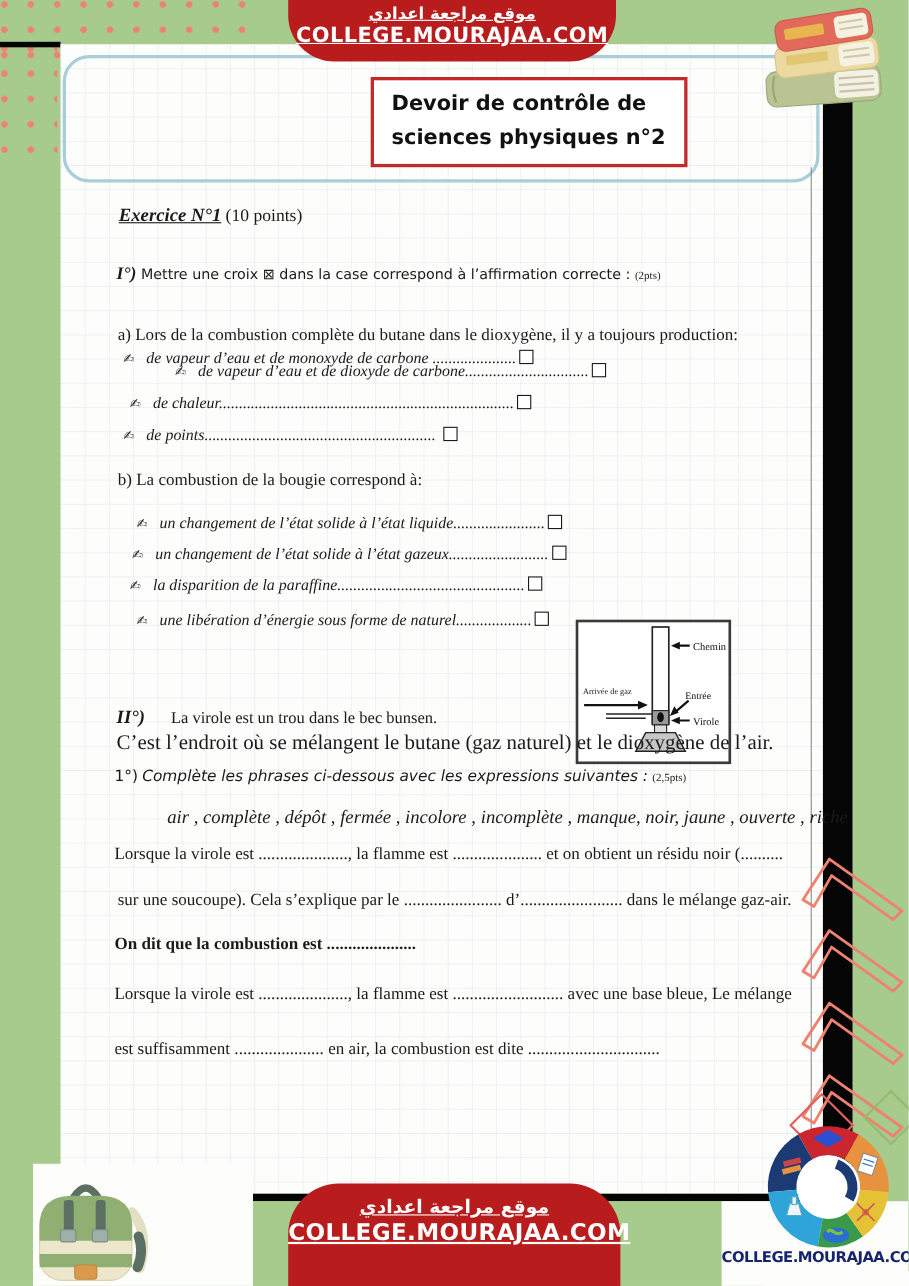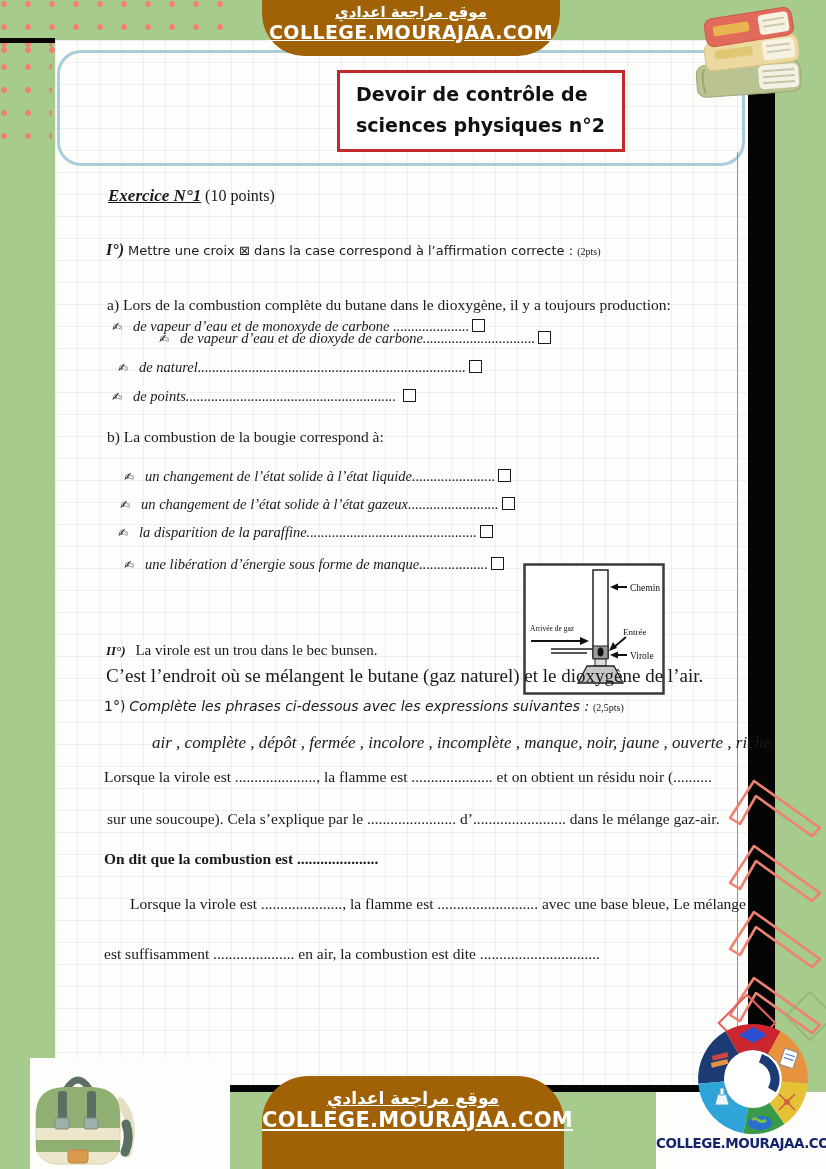--- a/index.html
+++ b/index.html
@@ -16,21 +16,21 @@
         background-image:linear-gradient(to right,rgba(140,170,195,.14) 1px,rgba(0,0,0,0) 1px),
                          linear-gradient(to bottom,rgba(140,170,195,.14) 1px,rgba(0,0,0,0) 1px);
         background-size:22px 22px;}
   .panel{left:57px;top:50px;width:682px;height:110px;border:3px solid #a9cdd9;border-radius:24px;}
   .pline{left:737px;top:152px;width:1px;height:933px;background:#8f8f8f;}
   
   .titlebox{left:337px;top:70px;width:266px;height:70px;background:#fff;border:3px solid #c22a2a;
             font-family:"DejaVu Sans",sans-serif;font-weight:bold;font-size:19px;line-height:31px;
             padding:6px 0 0 16px;color:#111;}
   
-  .banner{background:#a16207;text-align:center;color:#fff;font-family:"DejaVu Sans",sans-serif;font-weight:bold;}
+  .banner{background:#b91c1c;text-align:center;color:#fff;font-family:"DejaVu Sans",sans-serif;font-weight:bold;}
   .banner-top{left:262px;top:0;width:298px;height:56px;border-radius:0 0 42px 42px;}
   .banner-top .ar{display:block;font-size:15px;text-decoration:underline;margin-top:3px;}
   .banner-top .url{display:block;font-size:19px;text-decoration:underline;letter-spacing:.4px;}
   .banner-bot{left:262px;top:1076px;width:302px;height:93px;border-radius:46px 46px 0 0;}
   .banner-bot .ar{display:block;font-size:17px;text-decoration:underline;margin-top:12px;}
   .banner-bot .url{display:block;font-size:21px;text-decoration:underline;letter-spacing:.3px;}
   .footerband{left:0;top:1092px;width:826px;height:77px;background:#a6cb8d;}
   .whitepatch{background:#fdfdfc;}
   
   .t{position:absolute;font-size:15.5px;white-space:nowrap;}
@@ -114,39 +114,39 @@
 
   <div class="t" style="left:107px;top:296px;">a)   Lors de la combustion complète du butane dans le dioxygène, il y a toujours production:</div>
 
   <div class="item" style="left:112px;top:318px;">
     <span class="bullet">✍</span><span>de vapeur d’eau et de monoxyde de carbone .....................</span><span class="cb"></span>
   </div>
   <div class="item" style="left:112px;top:330px;margin-left:47px;">
     <span class="bullet">✍</span><span>de vapeur d’eau et de dioxyde de carbone...............................</span><span class="cb"></span>
   </div>
   <div class="item" style="left:118px;top:359px;">
-    <span class="bullet">✍</span><span>de naturel..........................................................................</span><span class="cb"></span>
+    <span class="bullet">✍</span><span>de chaleur..........................................................................</span><span class="cb"></span>
   </div>
   <div class="item" style="left:112px;top:388px;">
     <span class="bullet">✍</span><span>de points..........................................................</span> <span class="cb"></span>
   </div>
 
   <div class="t" style="left:107px;top:428px;">b)  La combustion de la bougie  correspond à:</div>
 
   <div class="item" style="left:124px;top:468px;">
     <span class="bullet">✍</span><span>un changement de l’état solide à l’état liquide.......................</span><span class="cb"></span>
   </div>
   <div class="item" style="left:120px;top:496px;">
     <span class="bullet">✍</span><span>un changement de l’état solide à l’état gazeux.........................</span><span class="cb"></span>
   </div>
   <div class="item" style="left:118px;top:524px;">
     <span class="bullet">✍</span><span>la disparition de la paraffine...............................................</span><span class="cb"></span>
   </div>
   <div class="item" style="left:124px;top:556px;">
-    <span class="bullet">✍</span><span>une libération d’énergie sous forme de manque...................</span><span class="cb"></span>
+    <span class="bullet">✍</span><span>une libération d’énergie sous forme de naturel...................</span><span class="cb"></span>
   </div>
 
   <svg class="abs" style="left:523px;top:563px;" width="142" height="132" viewBox="0 0 142 132">
     <rect x="1.5" y="1.5" width="139" height="129" fill="#ffffff" stroke="#3a3a3a" stroke-width="2.5"></rect>
     <rect x="70" y="7" width="15" height="88" fill="#fff" stroke="#222" stroke-width="1.5"></rect>
     <rect x="70" y="83" width="15" height="13" fill="#9a9a9a" stroke="#222" stroke-width="1"></rect>
     <ellipse cx="77.5" cy="89" rx="3" ry="4.5" fill="#111"></ellipse>
     <rect x="72" y="96" width="11" height="7" fill="#dcdcdc" stroke="#222" stroke-width="1"></rect>
     <polygon points="55,120 100,120 91,103 64,103" fill="#c6c6c6" stroke="#222" stroke-width="1.3"></polygon>
     <line x1="28" y1="86" x2="70" y2="86" stroke="#222" stroke-width="1.4"></line>
@@ -159,37 +159,37 @@
     <line x1="103" y1="74" x2="90" y2="85" stroke="#111" stroke-width="2"></line>
     <polygon points="86,88 94,85 90,79" fill="#111"></polygon>
     <text x="100" y="72" font-size="9" font-family="Liberation Serif,serif" fill="#111">Entrée</text>
     <line x1="104" y1="92" x2="92" y2="92" stroke="#111" stroke-width="2"></line>
     <polygon points="87,92 95,88.5 95,95.5" fill="#111"></polygon>
     <text x="107" y="96" font-size="9.5" font-family="Liberation Serif,serif" fill="#111">Virole</text>
     <text x="7" y="68" font-size="7.5" font-family="Liberation Serif,serif" fill="#111">Arrivée de gaz</text>
   </svg>
 
   <div class="t" style="left:106px;top:642px;font-size:15px;">
-    <span class="scriptlbl" style="font-size:13px;">II°)</span>
-    <span style="margin-left:6px;">La virole est un trou dans le bec bunsen.</span>
+    <span class="scriptlbl" style="font-size:17px;">II°)</span>
+    <span style="margin-left:20px;">La virole est un trou dans le bec bunsen.</span>
   </div>
   <div class="t" style="left:106px;top:665px;font-size:19px;">C’est l’endroit où se mélangent le butane (gaz naturel)  et le dioxygène de l’air.</div>
 
   <div class="t" style="left:104px;top:697px;">
     <span class="q3t" style="font-style:normal;">1°)</span>
     <span class="q3t">Complète les phrases ci-dessous avec les expressions suivantes :</span>
     <span class="pts">(2,5pts)</span>
   </div>
 
   <div class="t words" style="left:152px;top:733px;">air , complète , dépôt , fermée , incolore , incomplète , manque, noir,  jaune  , ouverte , riche</div>
 
   <div class="t" style="left:104px;top:768px;">Lorsque la virole est ....................., la flamme est ..................... et on obtient un résidu noir (..........</div>
   <div class="t" style="left:107px;top:810px;">sur une soucoupe).  Cela s’explique par le ....................... d’........................ dans le mélange gaz-air.</div>
   <div class="t" style="left:104px;top:850px;font-weight:bold;">On dit que la combustion est .....................</div>
-  <div class="t" style="left:104px;top:895px;margin-left:26px;">Lorsque la virole est ....................., la flamme est .......................... avec une base bleue,  Le mélange</div>
+  <div class="t" style="left:104px;top:895px;">Lorsque la virole est ....................., la flamme est .......................... avec une base bleue,  Le mélange</div>
   <div class="t" style="left:104px;top:945px;">est suffisamment ..................... en air, la combustion est dite ...............................</div>
 
   <svg class="chev" style="top:778px;" viewBox="0 0 96 64">
     <path d="M3,40 L27,3 L93,50 L85,58 L29,18 L13,46 Z" fill="none" stroke="#ee8170" stroke-width="2.6" stroke-linejoin="round"></path>
   </svg>
   <svg class="chev" style="top:843px;" viewBox="0 0 96 64">
     <path d="M3,40 L27,3 L93,50 L85,58 L29,18 L13,46 Z" fill="none" stroke="#ee8170" stroke-width="2.6" stroke-linejoin="round"></path>
   </svg>
   <svg class="chev" style="top:909px;" viewBox="0 0 96 64">
     <path d="M3,40 L27,3 L93,50 L85,58 L29,18 L13,46 Z" fill="none" stroke="#ee8170" stroke-width="2.6" stroke-linejoin="round"></path>

